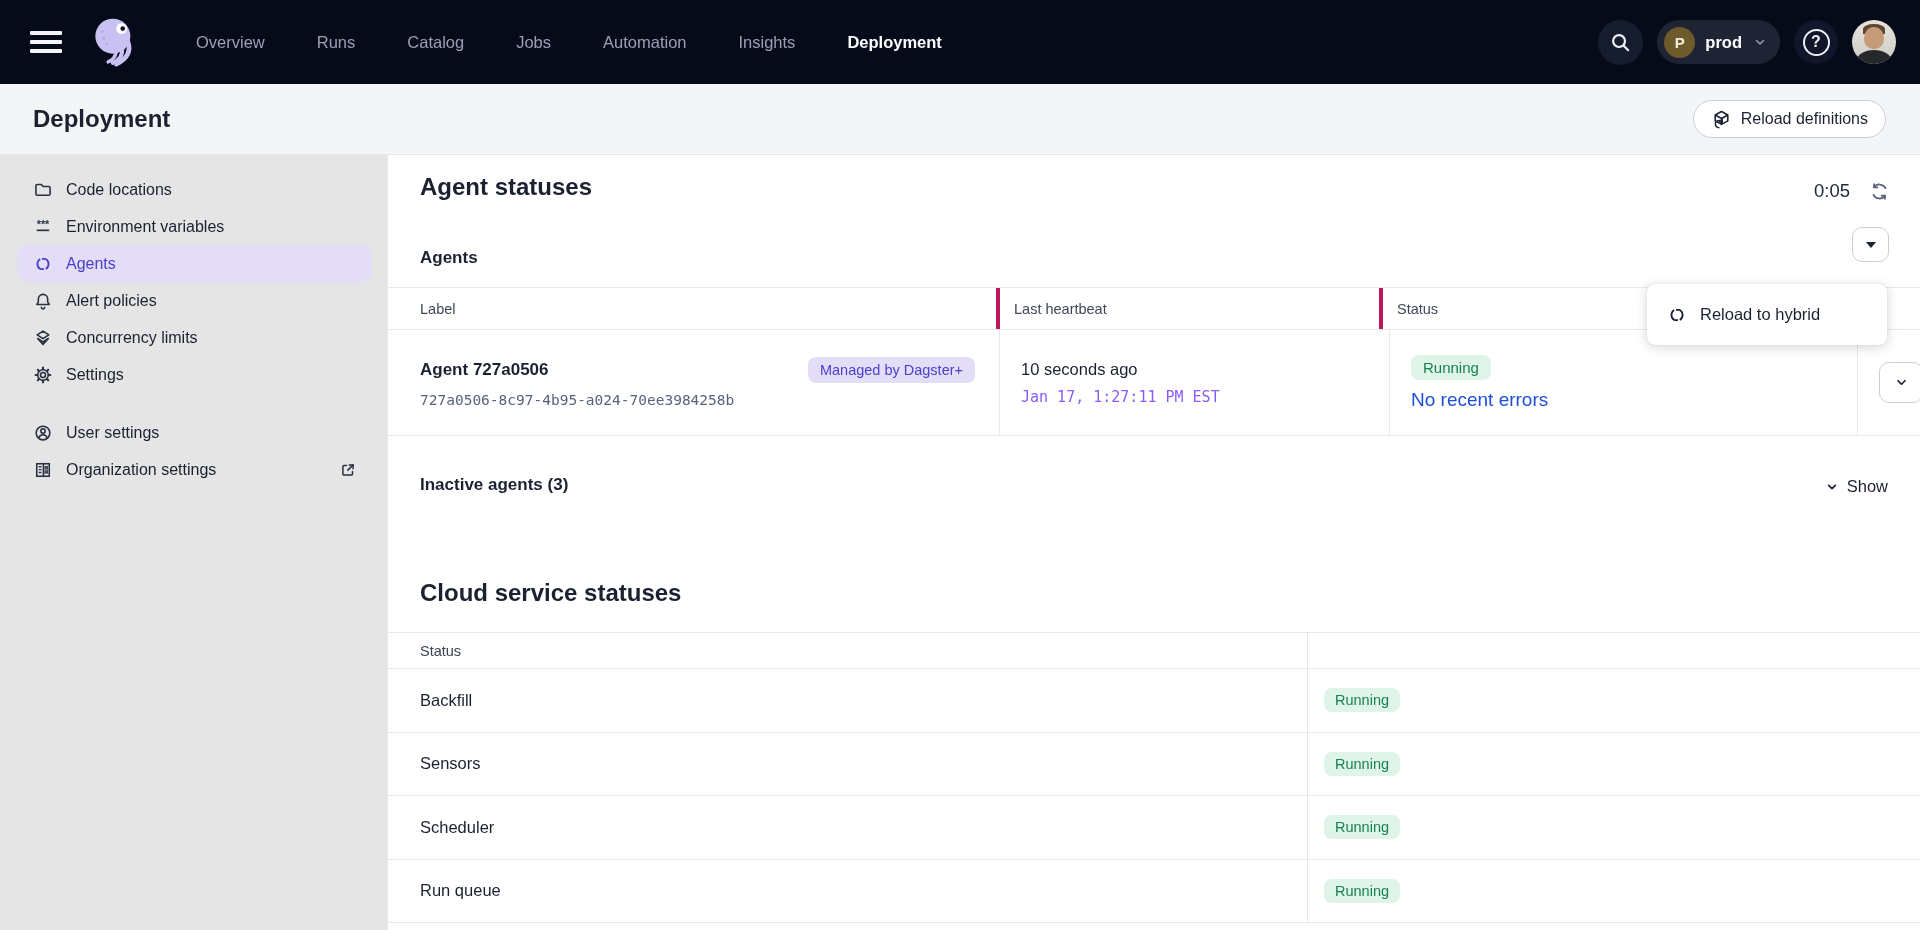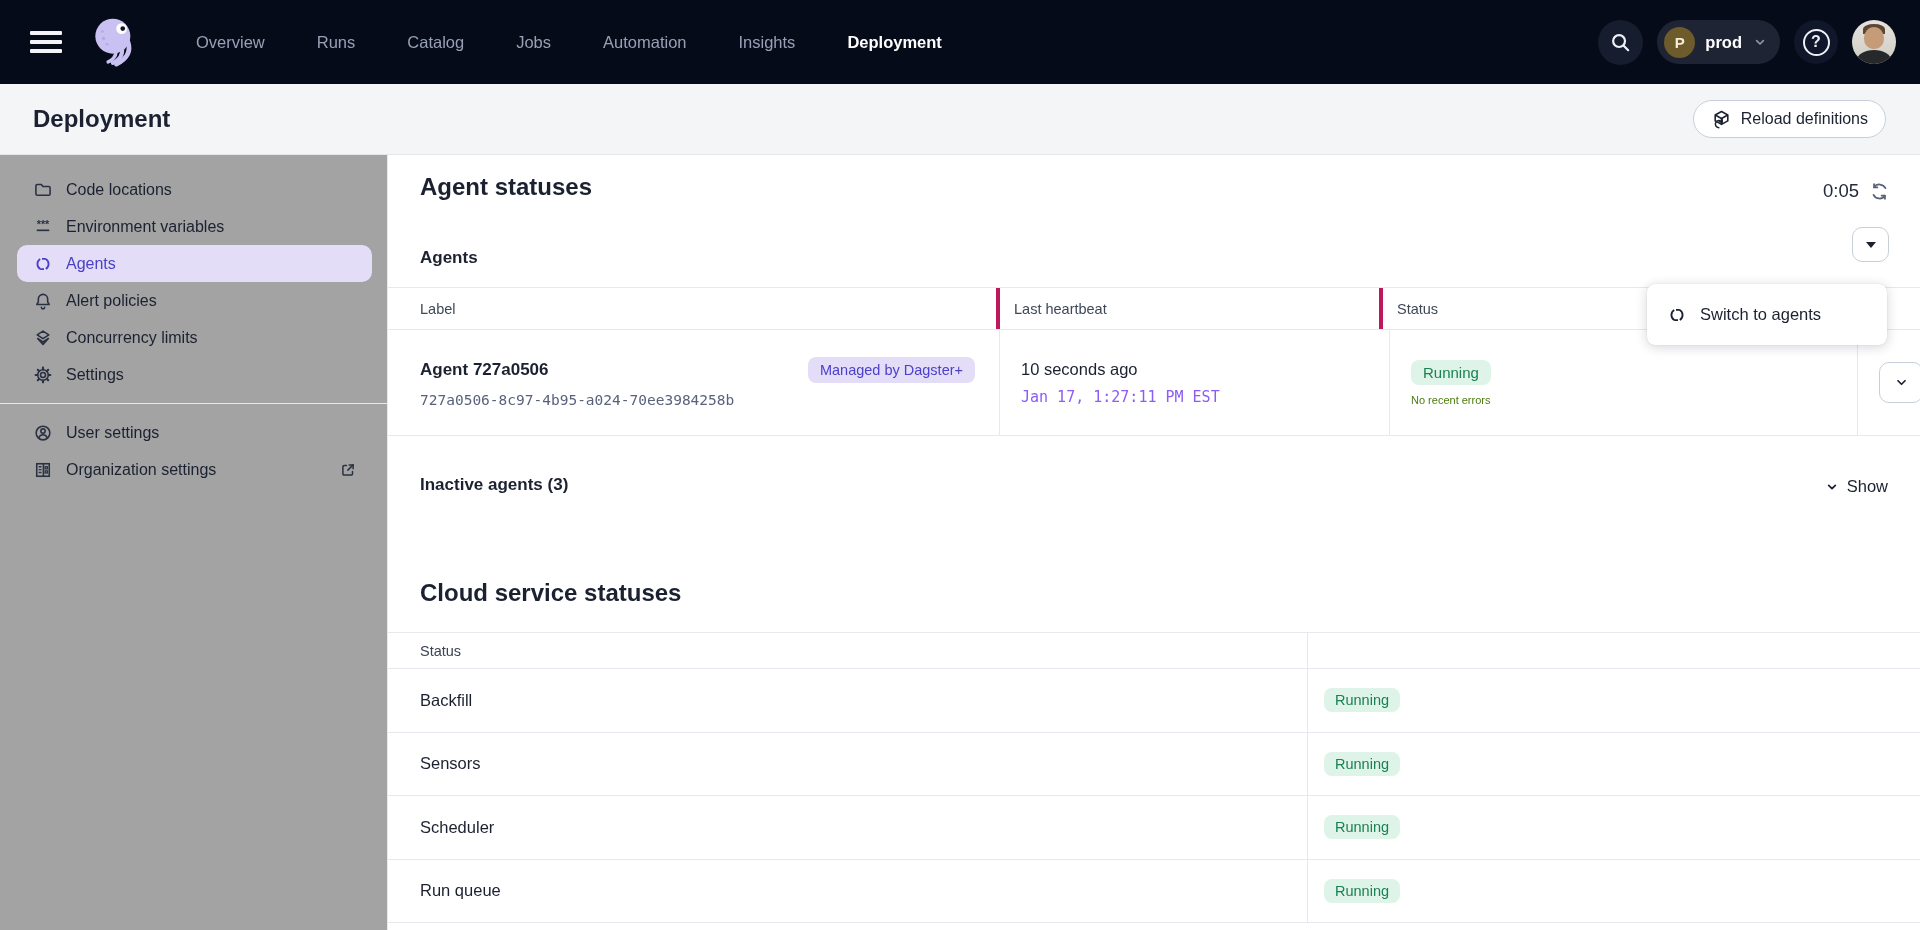--- a/index.html
+++ b/index.html
@@ -27,33 +27,33 @@
   .avatar .hair { position:absolute; top:4px; left:11px; width:22px; height:10px; border-radius:50% 50% 0 0; background:#5E4632; }
   .avatar .body { position:absolute; bottom:-6px; left:5px; width:34px; height:20px; border-radius:50% 50% 0 0; background:#26282C; }
 
   
   .page-header { height:71px; background:#F4F5F7; border-bottom:1px solid #E3E6EB; display:flex; align-items:center; padding:0 34px 0 33px; }
   .page-title { font-size:24px; font-weight:600; color:#1B2130; }
   .reload-btn { margin-left:auto; height:38px; border-radius:19px; border:1px solid #C8CFDA; background:#fff; display:flex; align-items:center; gap:9px; padding:0 17px; font-size:16px; color:#1B2130; cursor:pointer; }
 
   
   .content { display:flex; height:775px; }
-  .sidebar { width:388px; background:#a3a3a3; border-right:1px solid #E7E9EE; padding-top:16px; flex:none; }
+  .sidebar { width:388px; background:#e5e5e5; border-right:1px solid #E7E9EE; padding-top:16px; flex:none; }
   .side-item { height:37px; display:flex; align-items:center; gap:13px; padding-left:33px; font-size:16px; color:#1B2130; cursor:pointer; }
   .side-item svg { flex:none; color:#2A3142; }
   .side-item.active { margin:0 15px 0 17px; padding-left:16px; border-radius:10px; background:#E3DDF8; color:#4A40C8; }
   .side-item.active svg { color:#4A40C8; }
   .side-divider { border-top:1px solid #E7E9EE; margin:10px 0; }
   .ext-icon { margin-left:auto; margin-right:30px; color:#7A8294; }
 
   .main { position:relative; flex:1; background:#fff; }
   .h2 { position:absolute; left:32px; font-size:24px; font-weight:600; color:#1B2130; }
   .h3 { position:absolute; left:32px; font-size:17px; font-weight:700; color:#1B2130; }
 
-  .refresh-box { position:absolute; top:25px; right:30px; display:flex; align-items:center; gap:10px; }
+  .refresh-box { position:absolute; top:25px; right:30px; display:flex; align-items:center; gap:19px; }
   .countdown { font-size:18.5px; color:#232A3C; }
 
   .caret-btn { position:absolute; top:72px; right:31px; width:37px; height:35px; border-radius:10px; border:1px solid #C8CFDA; background:#fff; display:flex; align-items:center; justify-content:center; cursor:pointer; }
   .caret-tri { width:0; height:0; border-left:5px solid transparent; border-right:5px solid transparent; border-top:6px solid #1B2130; }
 
   
   .table1 { position:absolute; top:132px; left:0; right:0; }
   .t1-head { display:grid; grid-template-columns:612px 383px 461px auto; height:43px; border-top:1px solid #E5E8ED; border-bottom:1px solid #E5E8ED; }
   .t1-row  { display:grid; grid-template-columns:612px 383px 461px auto; height:106px; border-bottom:1px solid #E5E8ED;gap:7px; }
   .th { display:flex; align-items:center; font-size:14.5px; color:#3F4757; border-right:4px solid #be185d; padding-left:14px; }
@@ -62,21 +62,21 @@
   .td { display:flex; flex-direction:column; justify-content:center; gap:9px; border-right:1px solid #E5E8ED; padding-left:14px; }
   .td:last-child { border-right:none; }
   .td-label { padding-left:32px; padding-right:24px; }
   .label-line { display:flex; align-items:center; justify-content:space-between; }
   .agent-name { font-size:17px; font-weight:700; color:#1B2130; }
   .badge { background:#E3DDF8; color:#4C40CC; font-size:14.5px; padding:5px 12px; border-radius:8px; }
   .uuid { font-size:14.5px; color:#59627B; }
   .hb-rel { font-size:16.5px; color:#1B2130; }
   .hb-abs { font-size:15px; color:#8b5cf6; }
   .pill { display:inline-block; width:max-content; background:#DFF4E8; color:#1A8153; font-size:15px; padding:4px 12px; border-radius:8px; }
-  .status-note { font-size:11px; color:#4d7c0f; }
+  .status-note { font-size:19px; color:#1d4ed8; }
   .td-action { align-items:center; justify-content:center; }
   .row-expand-btn { width:44px; height:41px; border-radius:10px; border:1px solid #C8CFDA; background:#fff; display:flex; align-items:center; justify-content:center; cursor:pointer; }
 
   
   .popup { position:absolute; top:129px; left:1259px; width:240px; height:61px; background:#fff; border-radius:8px; box-shadow:0 2px 12px rgba(18,24,46,.18), 0 0 1px rgba(18,24,46,.2); display:flex; align-items:center; gap:13px; padding-left:20px; z-index:6; cursor:pointer; }
   .popup-label { font-size:16.5px; color:#1B2130; }
 
   .inactive-h { top:320px; }
   .show-btn { position:absolute; top:322px; right:32px; display:flex; align-items:center; gap:7px; font-size:16.5px; color:#1B2130; cursor:pointer; }
 
@@ -288,21 +288,21 @@
           </button>
         </div>
       </div>
     </div>
 
     <div class="popup">
       <svg width="20" height="20" viewBox="0 0 24 24" fill="none" stroke="#1B2130" stroke-width="2.2">
         <path d="M8.6 5.9 A7.3 7.3 0 0 0 8.6 18.1 M8.6 18.1 H13.2"></path>
         <path d="M15.4 18.1 A7.3 7.3 0 0 0 15.4 5.9 M15.4 5.9 H10.8"></path>
       </svg>
-      <span class="popup-label">Switch to agents</span>
+      <span class="popup-label">Reload to hybrid</span>
     </div>
 
     <div class="h3 inactive-h">Inactive agents (3)</div>
     <div class="show-btn">
       <svg width="16" height="16" viewBox="0 0 24 24" fill="none" stroke="#1B2130" stroke-width="2.6" stroke-linecap="round" stroke-linejoin="round">
         <path d="M7 9.5 L12 14.5 L17 9.5"></path>
       </svg>
       <span>Show</span>
     </div>
 

